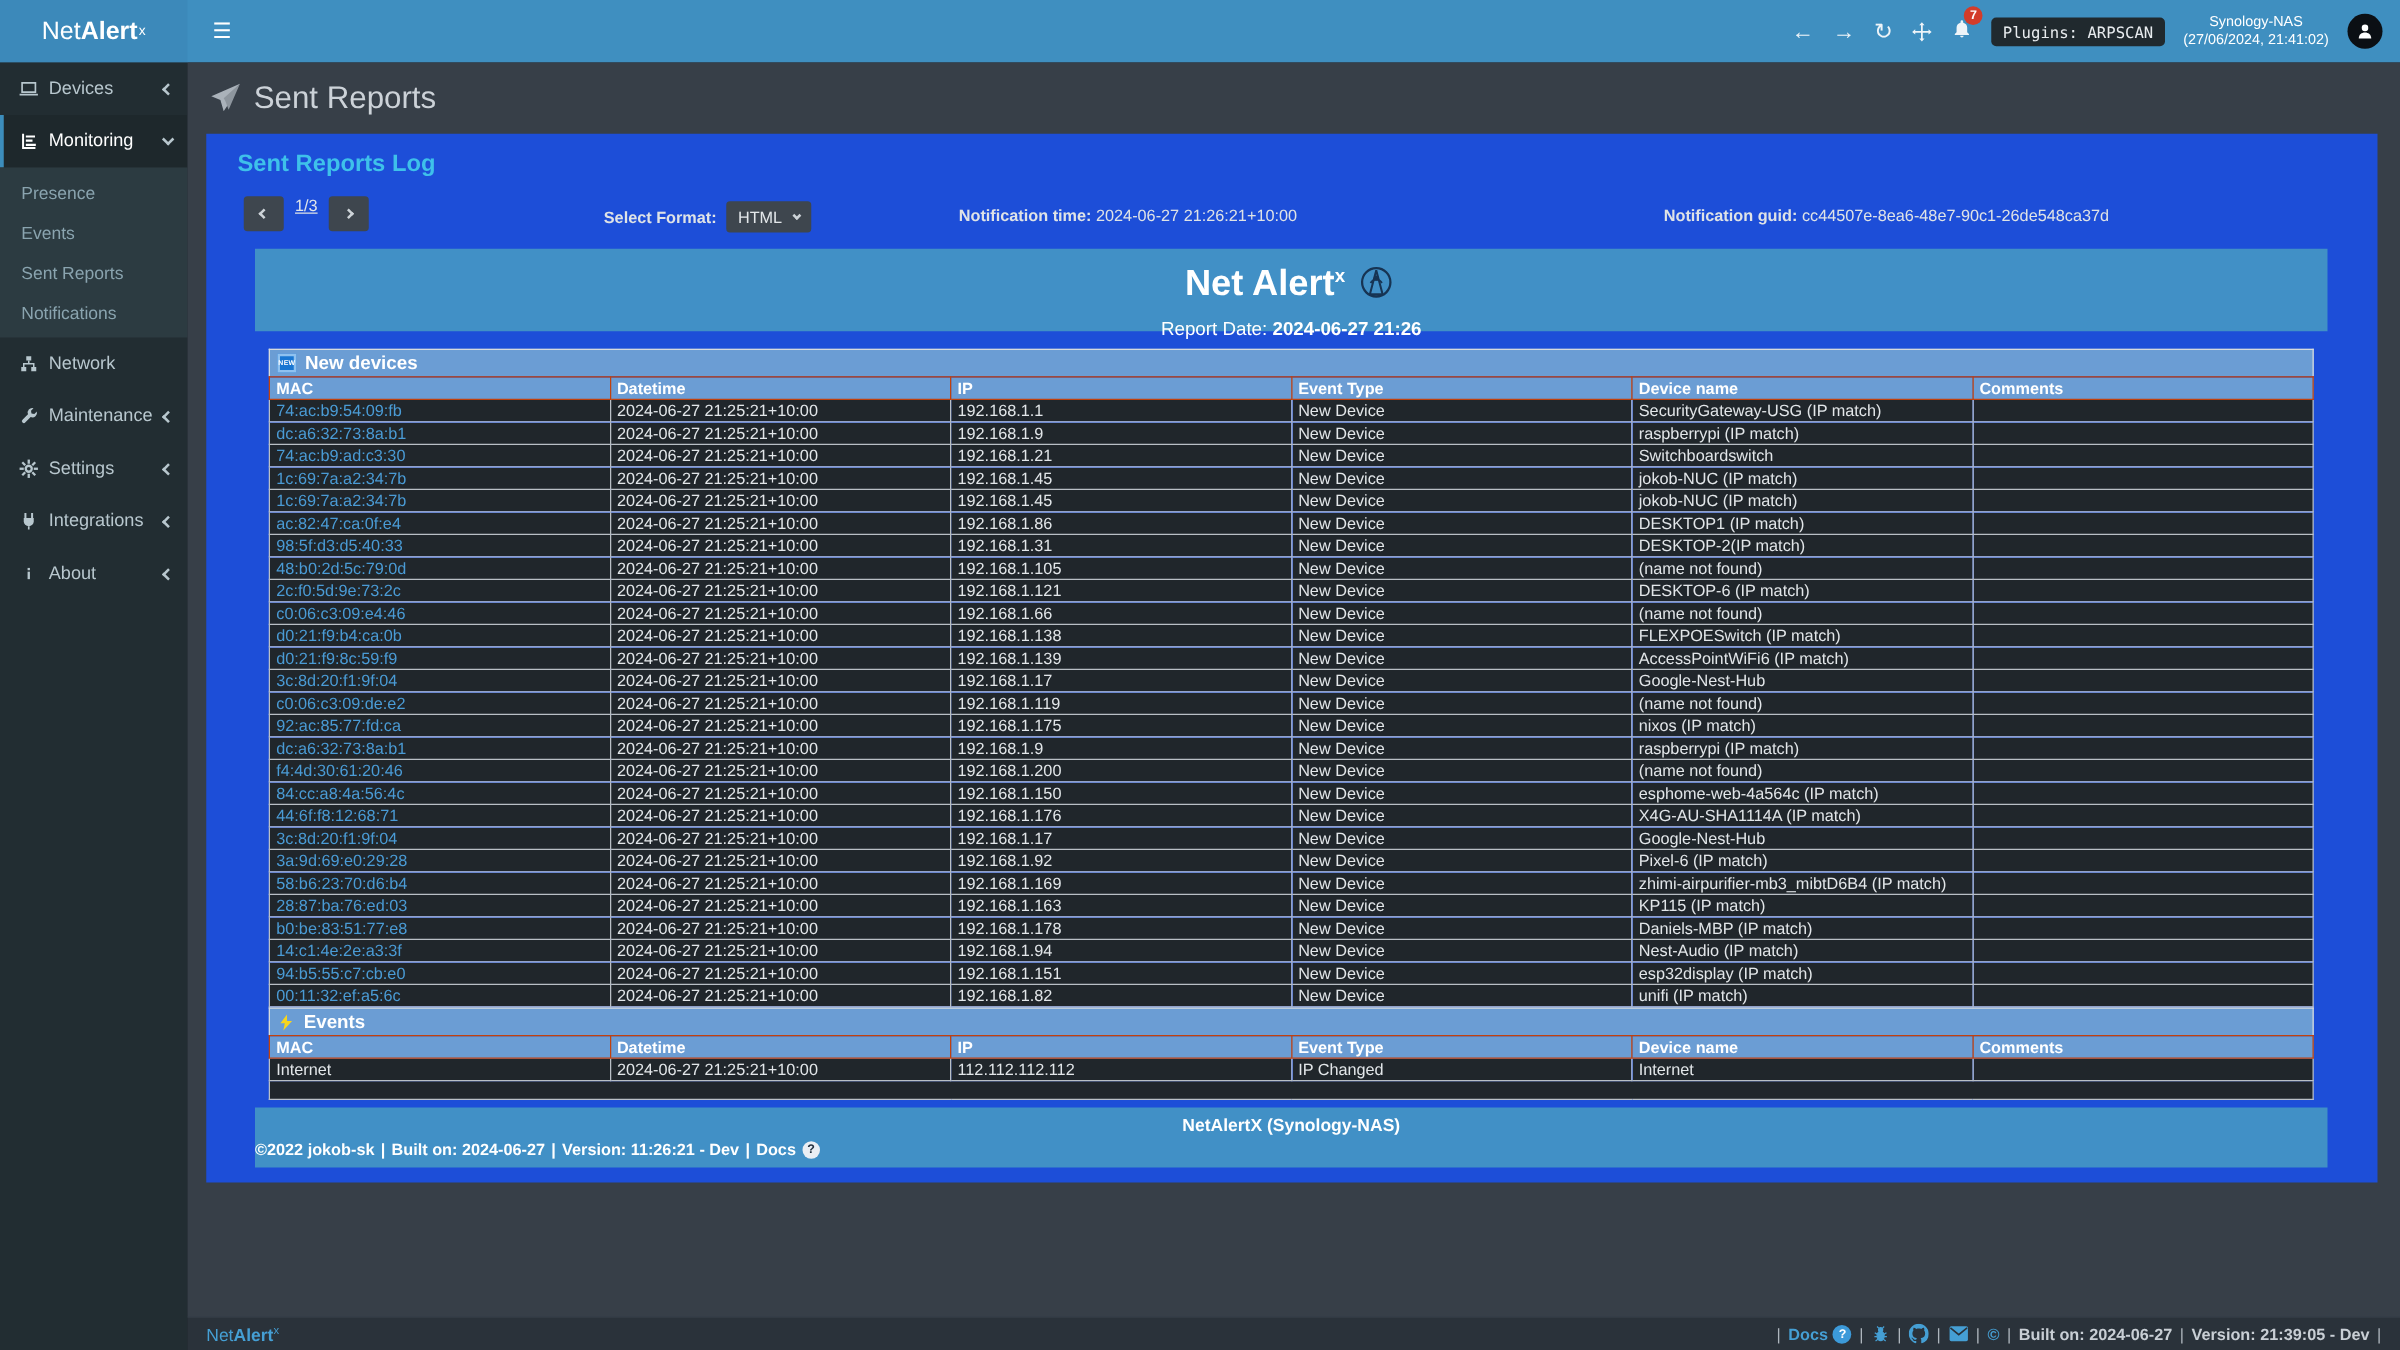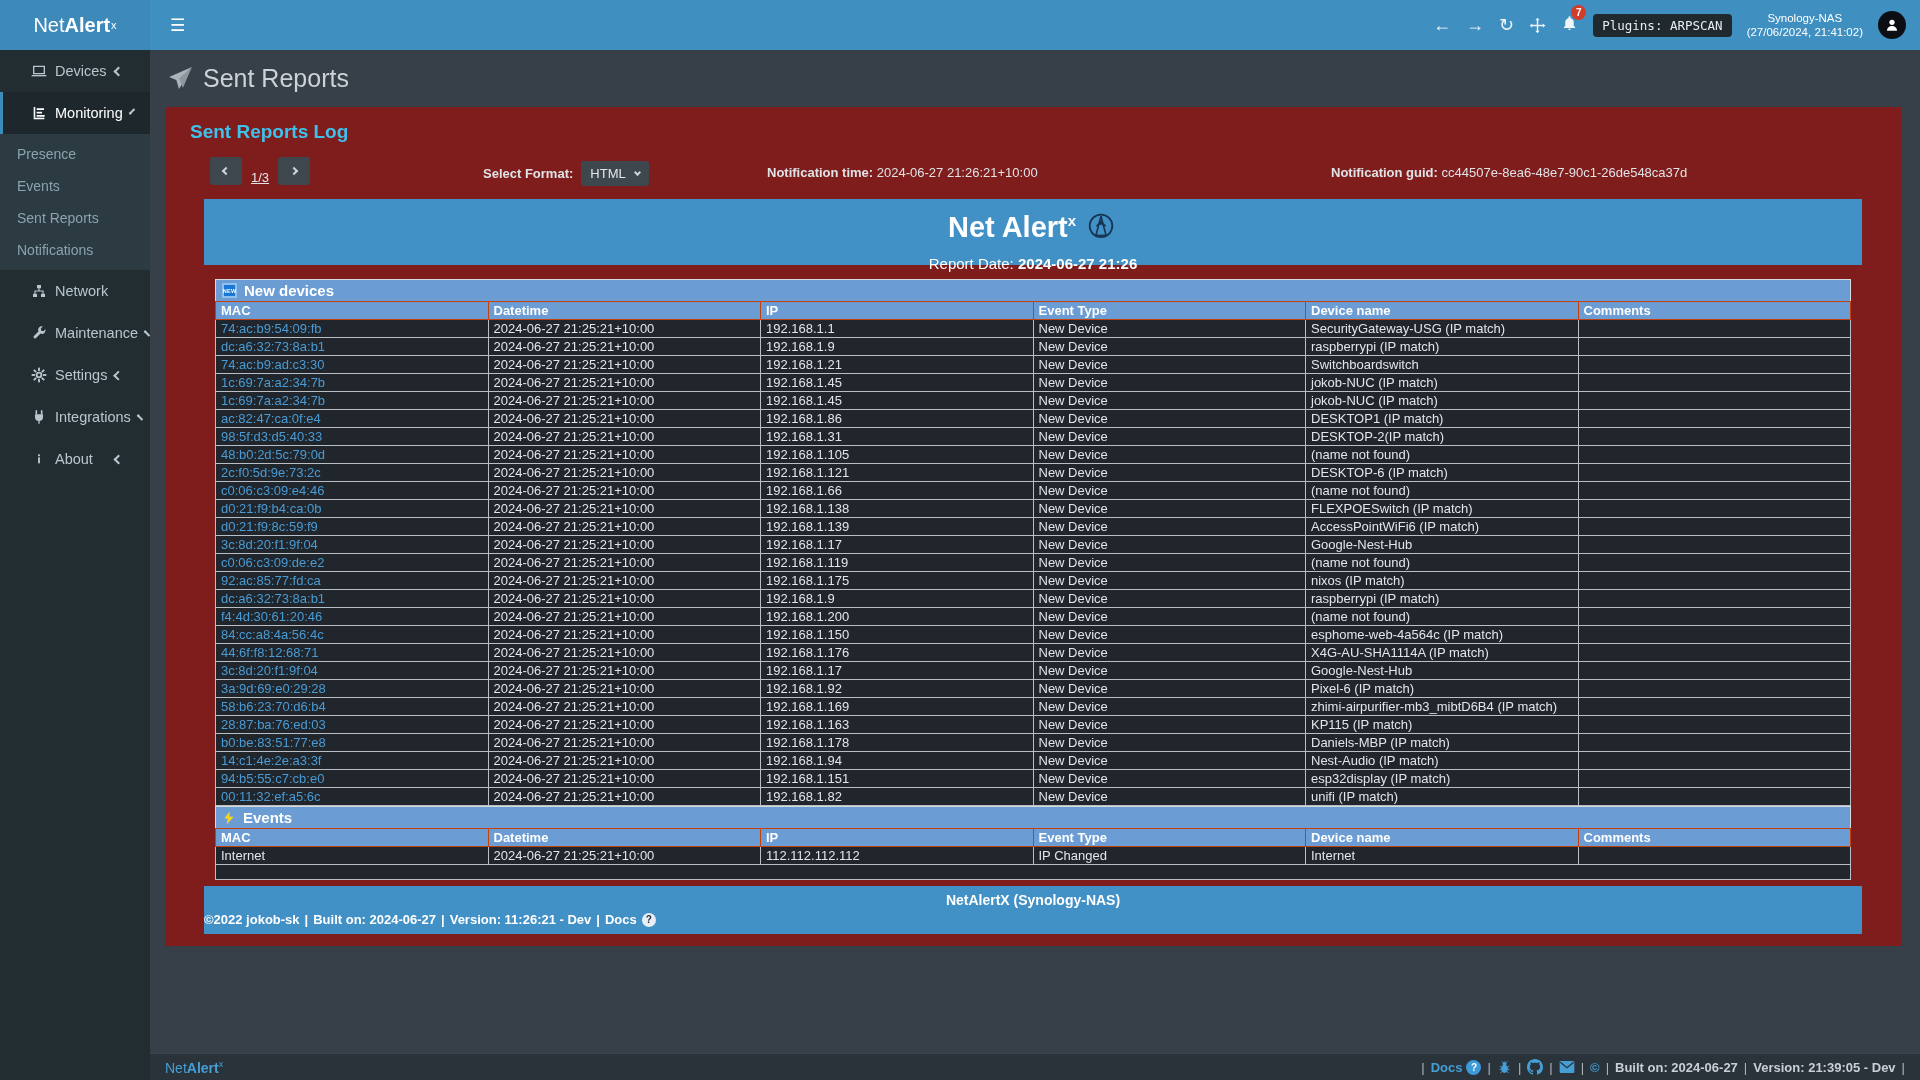--- a/index.html
+++ b/index.html
@@ -21,38 +21,38 @@
   .hostinfo { font-size:11.5px; line-height:1.25; color:#fff; text-align:center; }
   .avatar { width:28px; height:28px; border-radius:50%; background:#0b0f14; display:flex; align-items:center; justify-content:center; }
 
   
   .main { flex:1; display:flex; min-height:0; }
   .sidebar { width:150px; background:#222d32; color:#b8c7ce; font-size:14.5px; }
   .right-col { flex:1; display:flex; flex-direction:column; min-width:0; }
   .wrapper { flex:1; background:#373f48; overflow:hidden; }
 
   
-  .side-item { display:flex; align-items:center; gap:8px; padding:13px 28px; cursor:pointer; border-left:3px solid transparent; }
+  .side-item { display:flex; align-items:center; gap:8px; padding:13px 12px; cursor:pointer; border-left:3px solid transparent; }
   .side-item svg { flex:0 0 16px; }
   .side-item .lbl { flex:1; }
   .side-item.active { background:#1e282c; border-left-color:#3c8dbc; color:#fff; }
   .chev { width:7px; height:7px; border-right:2px solid #b8c7ce; border-bottom:2px solid #b8c7ce; display:inline-block; }
   .chev.left { transform:rotate(135deg); }
   .chev.down { transform:rotate(45deg); margin-top:-3px; }
   .submenu { background:#2c3b41; padding:4px 0; }
   .submenu .sub-item { padding:8px 14px 8px 17px; color:#8aa4af; cursor:pointer; font-size:14px; }
 
   
   .content-header { height:57px; display:flex; align-items:center; gap:10px; padding:0 18px; color:#ccd2d8; font-size:25px; }
 
   
-  .card { background:#7f1d1d; margin:0 18px 0 15px; padding:10px 0 12px 0; }
+  .card { background:#1d4ed8; margin:0 18px 0 15px; padding:10px 0 12px 0; }
   .card-title { color:#3ec1ea; font-weight:bold; font-size:19px; margin:4px 0 0 25px; }
   .controls { position:relative; height:48px; margin-top:8px; color:#dfe3e6; font-size:13px; }
-  .pager { position:absolute; left:45px; top:6px; display:flex; align-items:flex-end; gap:9px;text-decoration:underline; }
+  .pager { position:absolute; left:30px; top:6px; display:flex; align-items:flex-start; gap:9px;text-decoration:underline; }
   .pg-btn { width:32px; height:28px; background:#3e464e; border-radius:3px; border:none; color:#cdd3d8; display:flex; align-items:center; justify-content:center; cursor:pointer; }
   .pg-btn .chev { border-color:#cdd3d8; width:6px; height:6px; }
   .chev.rgt { transform:rotate(-45deg); }
   .pg-num { font-size:13px; color:#e3e7ea; }
   .fmt { position:absolute; left:318px; top:10px; display:flex; align-items:center; gap:8px; }
   .fmt .flabel { font-weight:bold; }
   .select { background:#3e464e; color:#e3e7ea; padding:5px 9px; border-radius:3px; display:flex; align-items:center; gap:9px; cursor:pointer; }
   .select .chev { border-color:#cdd3d8; width:5px; height:5px; }
   .ninfo { position:absolute; top:14px; white-space:nowrap; }
   .ninfo b { font-weight:bold; }

